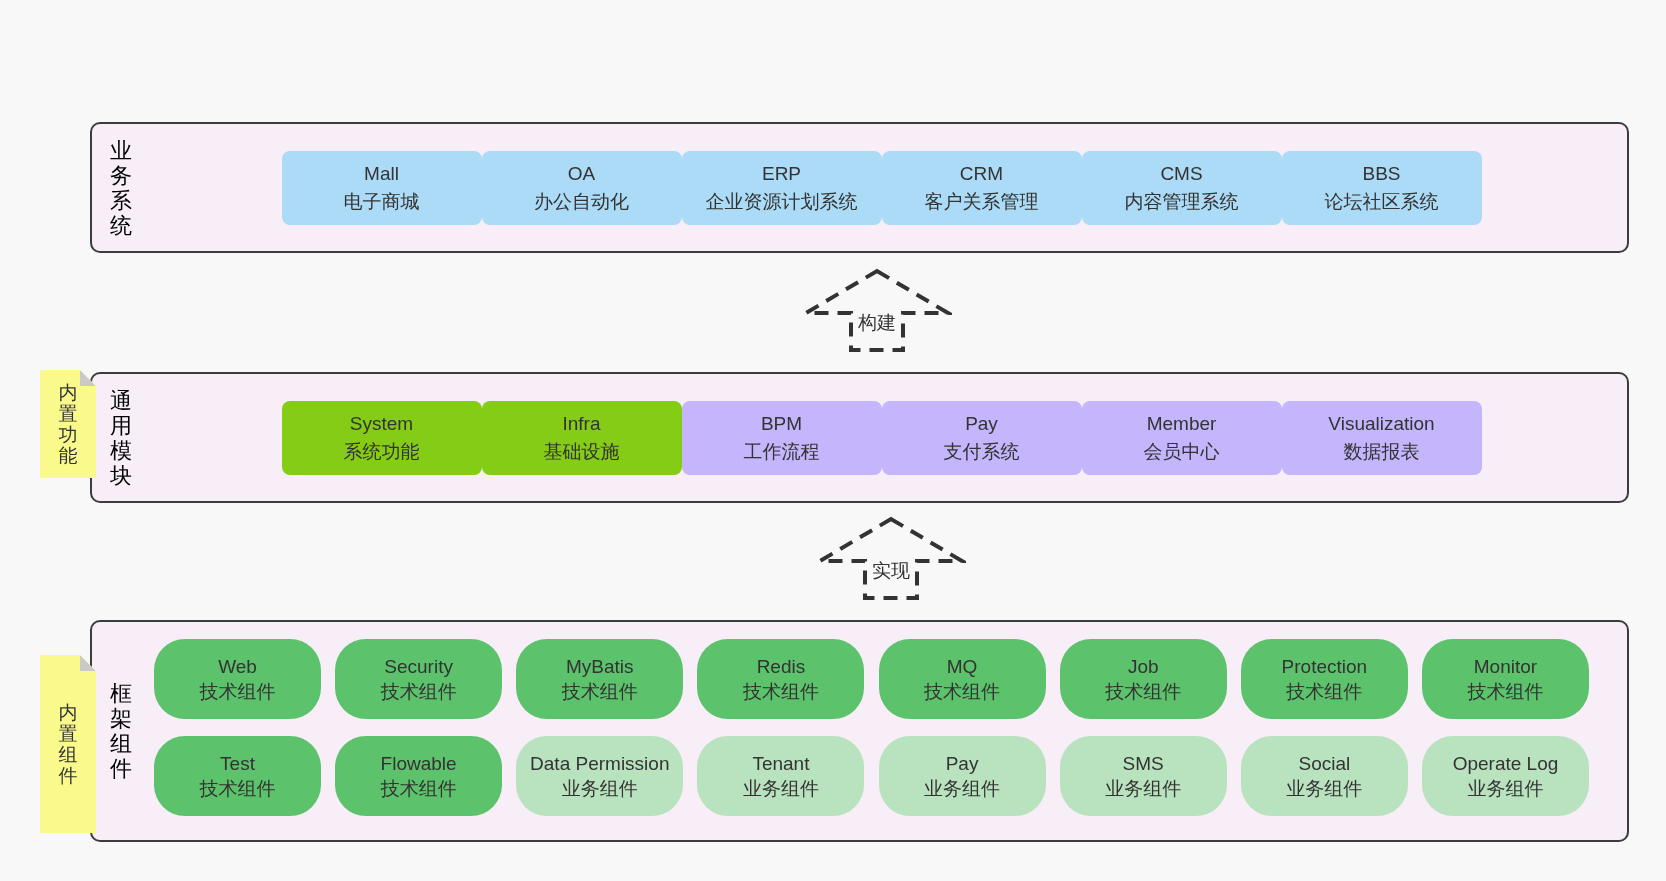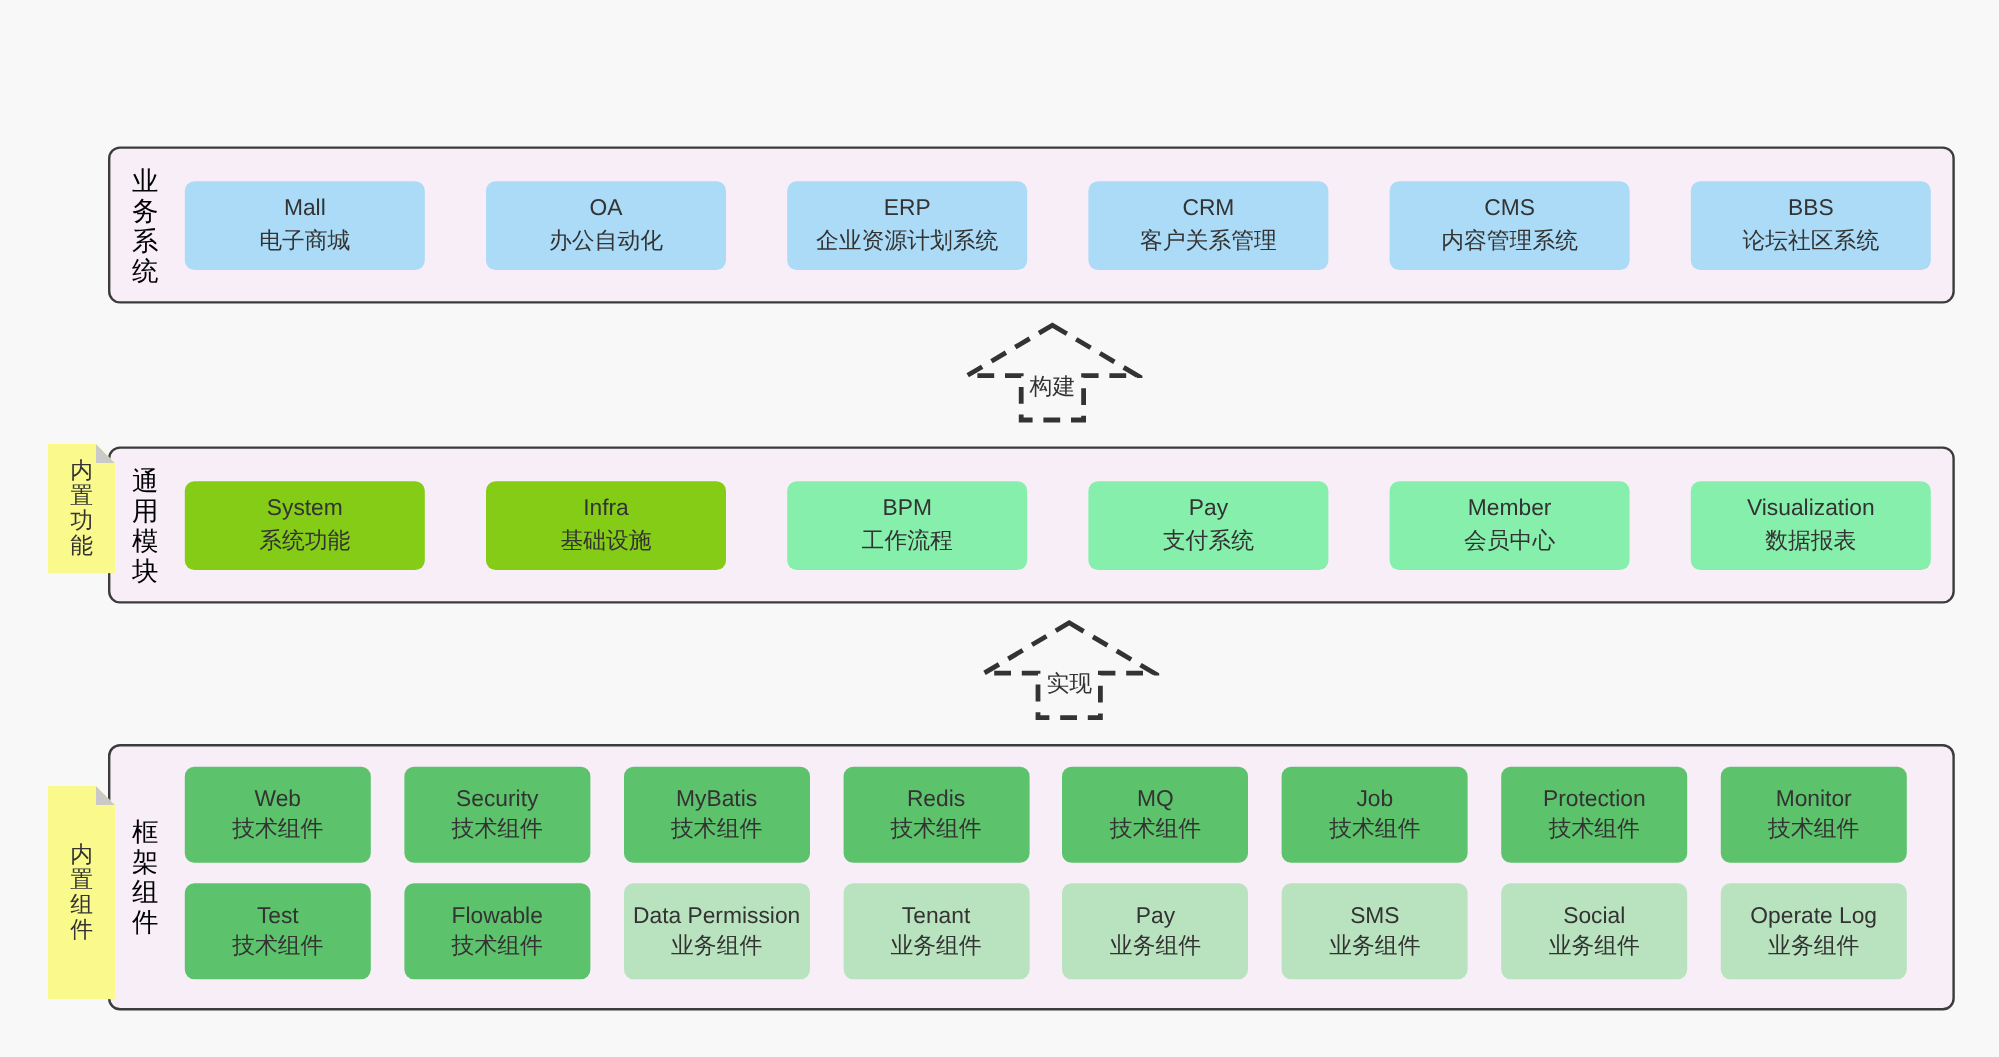--- a/index.html
+++ b/index.html
@@ -16,37 +16,37 @@
   .layer-top    { top:122px; height:131px; }
   .layer-mid    { top:372px; height:131px; }
   .layer-bottom { top:620px; height:222px; }
   .layer-label {
     position:absolute; left:15px; top:50%; transform:translateY(-50%);
     width:28px; font-size:22px; line-height:25px; word-break:break-all;
     text-align:center; color:#000000;
   }
   .row6 {
     position:absolute; left:62px; right:18px; top:0; bottom:0;
-    display:flex; align-items:center; justify-content:space-between;
+    display:flex; align-items:center; justify-content:center;
   }
   .rows8 {
     position:absolute; left:62px; right:38px; top:17px; bottom:24px;
     display:flex; flex-direction:column; justify-content:space-between;
   }
   .brow { display:flex; justify-content:space-between; }
   .box {
     border-radius:8px; display:flex; flex-direction:column;
     align-items:center; justify-content:center; text-align:center;
     font-size:19px; line-height:28px; color:#333;
   }
   .w6 { width:200px; height:74px; }
-  .w8 { width:155px; height:80px; line-height:25px; }
+  .w8 { width:167px; height:80px; line-height:25px;border-radius:31px; }
   .blue       { background:#abdbf6; }
   .red        { background:#84cc16; }
-  .pink       { background:#86efac; }
+  .pink       { background:#c4b5fd; }
   .green      { background:#5cc26b; }
   .lightgreen { background:#b9e3bf; }
 
   .sticky {
     position:absolute; width:56px; background:#f9f98c;
     clip-path:polygon(0 0, calc(100% - 16px) 0, 100% 16px, 100% 100%, 0 100%);
   }
   .sticky-mid    { left:-52px; top:-4px;  height:108px; }
   .sticky-bottom { left:-52px; top:33px;  height:178px; }
   .sticky .fold {

